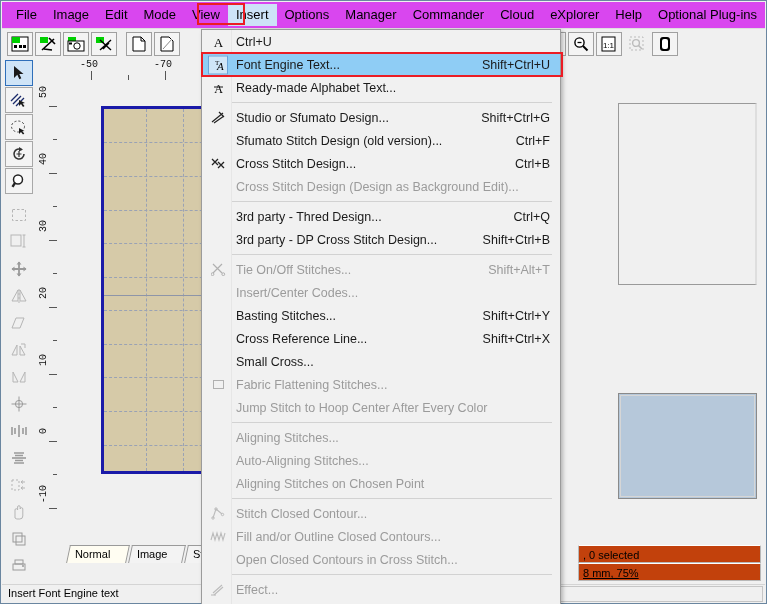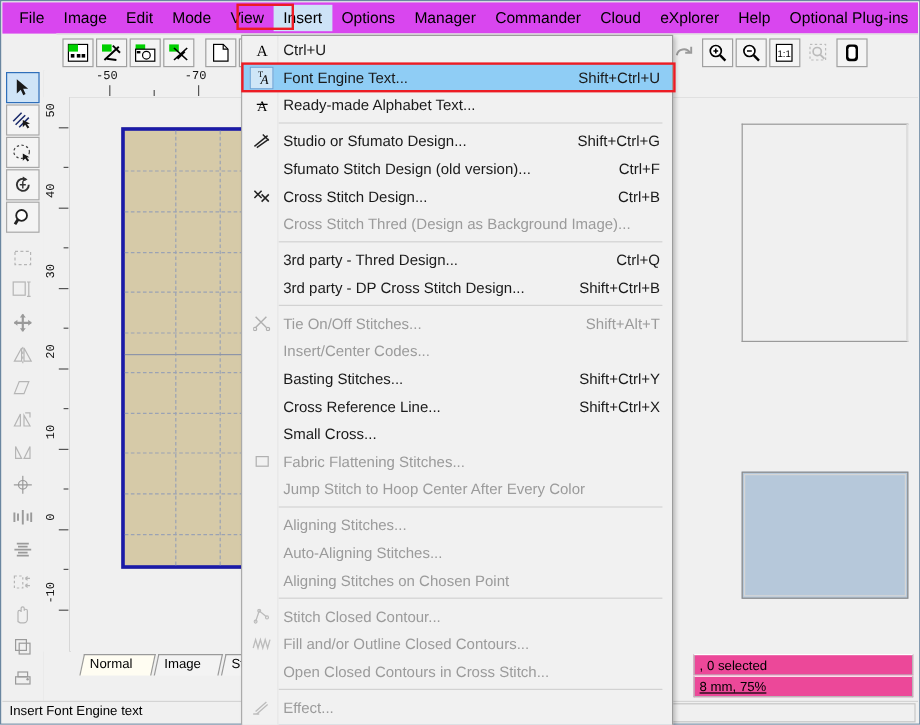--- a/index.html
+++ b/index.html
@@ -17,21 +17,21 @@
   
   .menubar{position:absolute;left:1px;top:1px;right:1px;height:26px;background:#d946ef;
     display:flex;align-items:center;padding-left:6px;box-sizing:border-box;}
   .menubar-item{padding:3px 8px;font-size:13px;color:#000;white-space:nowrap;line-height:16px;}
   .menubar-item.active{background:#cde3f7;position:relative;}
   .menu-hl-box{position:absolute;left:196px;top:2px;width:48px;height:22px;border:2px solid #ec1c24;
     box-sizing:border-box;pointer-events:none;z-index:40;}
 
   
   .toolbar{position:absolute;left:1px;top:27px;right:1px;height:30px;background:#f0f0f0;
-    border-top:1px solid #dfdfdf;display:flex;align-items:center;padding-left:5px;box-sizing:border-box;margin-left:45px;}
+    border-top:1px solid #dfdfdf;display:flex;align-items:center;padding-left:5px;box-sizing:border-box;}
   .tb-btn{width:26px;height:24px;margin-right:2px;border:1px solid #a0a0a0;background:#f4f4f4;
     display:flex;align-items:center;justify-content:center;box-sizing:border-box;}
   .tb-sep{width:7px;height:24px;}
   .tb-btn.flat{border:1px solid transparent;background:transparent;}
 
   
   .leftcol{position:absolute;left:1px;top:58px;width:34px;bottom:18px;background:#f0f0f0;
     border-right:1px solid #c8c8c8;}
   .lt-btn{width:28px;height:26px;margin:1px 3px;border:1px solid #a8a8a8;background:#f4f4f4;
     display:flex;align-items:center;justify-content:center;box-sizing:border-box;}
@@ -59,21 +59,21 @@
   .pane-top{position:absolute;left:560px;top:22px;right:8px;bottom:258px;background:#f0f0f0;
     border:1px solid #9a9a9a;border-right:2px solid #dedede;box-sizing:border-box;}
   .pane-bot{position:absolute;left:560px;top:312px;right:8px;bottom:44px;background:#b6c8da;
     border:1px solid #8a8a8a;box-sizing:border-box;}
   .pane-bot-inner{position:absolute;inset:1px;background:#b6c8da;border:1px solid #d6d6d6;box-sizing:border-box;}
 
   
   .statusrow{position:absolute;left:22px;right:0;height:18px;background:#f0f0f0;
     font-size:11px;line-height:18px;}
   .sline{position:absolute;height:18px;border:1px solid #b8b8b8;border-top:1px solid #fff;
-    box-sizing:border-box;padding-left:4px;background:#ec4899;overflow:hidden;white-space:nowrap;}
+    box-sizing:border-box;padding-left:4px;background:#c2410c;overflow:hidden;white-space:nowrap;}
 
   
   .tabstrip{position:absolute;left:22px;bottom:20px;right:0;height:20px;}
   .tab{position:absolute;top:0;height:18px;background:#f3f3f3;border:1px solid #9a9a9a;
     border-bottom:none;font-size:11px;line-height:17px;padding:0 6px;box-sizing:border-box;
     transform:skewX(-12deg);}
   .tab span{display:inline-block;transform:skewX(12deg);}
   .tab.active{background:#fffdf2;}
 
   
@@ -468,21 +468,21 @@
       <span class="ico">
         <svg width="15" height="14" viewBox="0 0 15 14">
             <path d="M1 2 L7 8 M7 2 L1 8 M7 5 L13 11 M13 5 L7 11" stroke="#222" stroke-width="1.3" fill="none"></path>
           </svg>
       </span>
       <span class="lbl">Cross Stitch Design...</span>
       <span class="acc">Ctrl+B</span>
     </div>
     <div class="mi disabled">
       <span class="ico"></span>
-      <span class="lbl">Cross Stitch Thred (Design as Background Image)...</span>
+      <span class="lbl">Cross Stitch Design (Design as Background Edit)...</span>
       <span class="acc"></span>
     </div>
 
     <div class="msep"></div>
 
     <div class="mi">
       <span class="ico"></span>
       <span class="lbl">3rd party - Thred Design...</span>
       <span class="acc">Ctrl+Q</span>
     </div>

